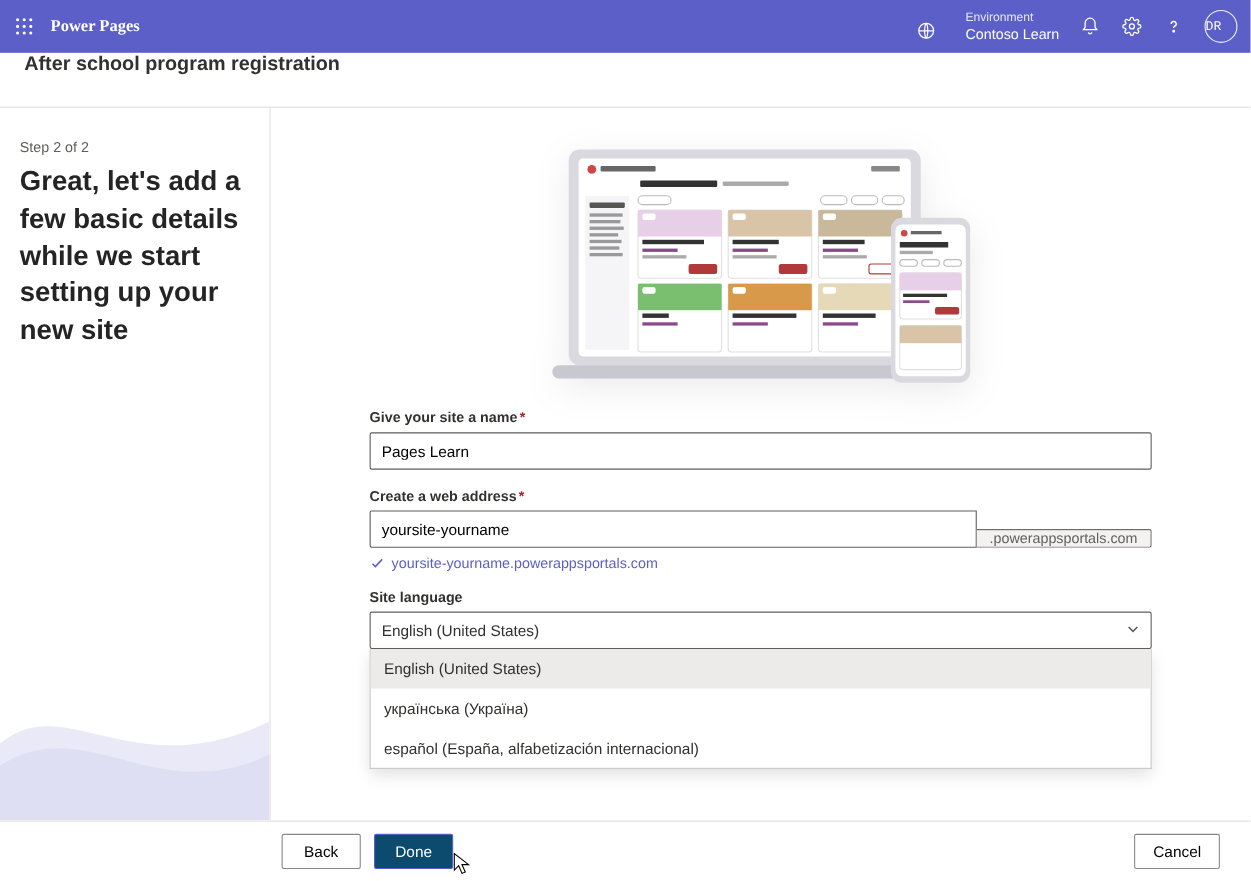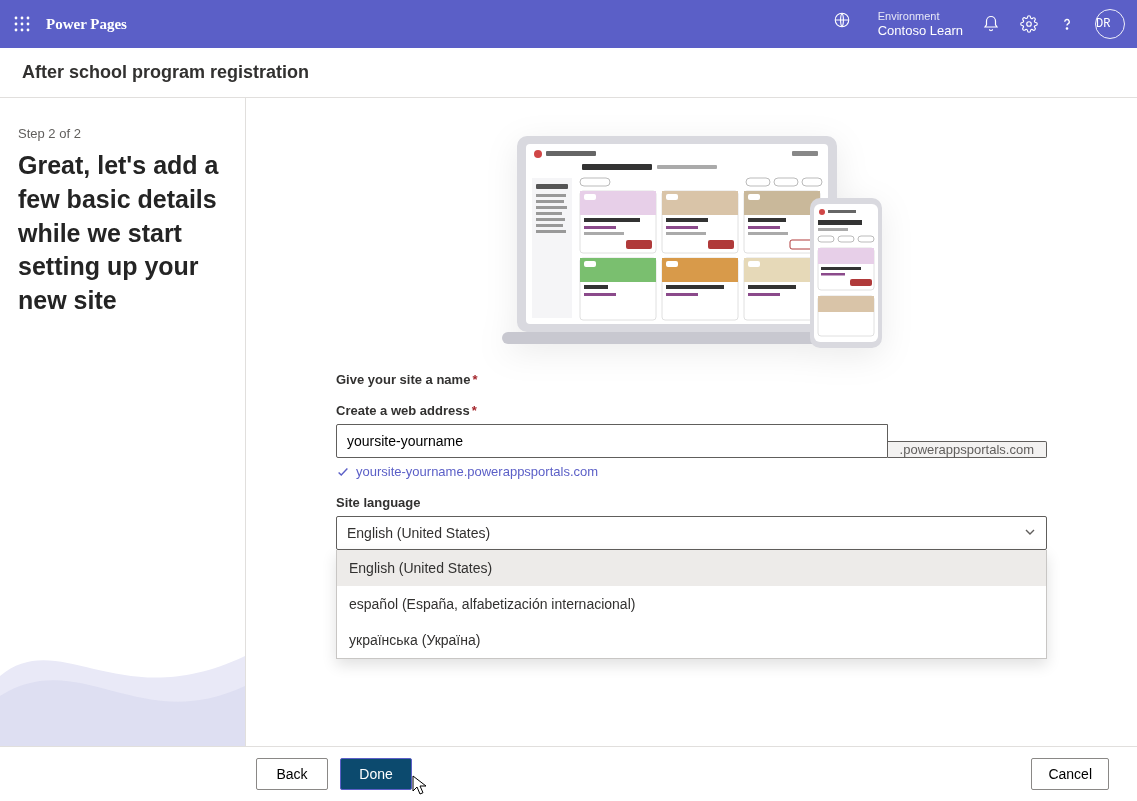--- a/index.html
+++ b/index.html
@@ -8,29 +8,29 @@
 
   
   .header {
     height: 48px; background: #5b5fc7; color: #fff; display: flex; align-items: center;
     padding: 0 12px; font-size: 14px; justify-content: space-between;
   }
   .header-left { display: flex; align-items: center; gap: 14px; }
   .app-launcher { width: 20px; height: 20px; display: flex; align-items: center; justify-content: center; cursor: pointer; }
   .app-name { font-size: 15px; font-weight: 600; font-family: Liberation Serif, serif; }
   .header-right { display: flex; align-items: center; gap: 18px; }
-  .env-block { display: flex; align-items: flex-start; gap: 26px; }
+  .env-block { display: flex; align-items: flex-end; gap: 26px; }
   .env-text { line-height: 1.2; }
   .env-label { font-size: 11px; opacity: .85; }
   .env-name { font-size: 13px; }
   .header-icon { width: 20px; height: 20px; display: flex; align-items: center; justify-content: center; cursor: pointer; }
   .avatar { width: 30px; height: 30px; border-radius: 50%; border: 1px solid rgba(255,255,255,.9); display: flex; align-items: center; justify-content: flex-start; font-size: 12px; cursor: pointer; font-family: Liberation Mono, monospace; }
 
   
-  .title-bar { height: 50px; padding: 0 22px; display: flex; align-items: center; font-size: 18px; font-weight: 600; border-bottom: 1px solid #e1dfdd; }
+  .title-bar { height: 50px; padding: 0 22px; display: flex; align-items: flex-start; font-size: 18px; font-weight: 600; border-bottom: 1px solid #e1dfdd; }
 
   
   .main { flex: 1; display: flex; overflow: hidden; position: relative; }
   .left-panel { width: 246px; padding: 28px 18px 18px 18px; border-right: 1px solid #e1dfdd; position: relative; background: #fff; }
   .left-panel .step { font-size: 13px; color: #605e5c; margin-bottom: 8px; }
   .left-panel h1 { font-size: 25px; font-weight: 600; line-height: 1.35; color: #242424; }
   .wave-decoration { position: absolute; bottom: 0; left: 0; width: 100%; height: 140px; pointer-events: none; }
 
   .right-panel { flex: 1; padding: 30px 90px 30px 90px; overflow: auto; position: relative; }
 
@@ -253,20 +253,21 @@
         <rect x="358" y="151" width="22" height="7" rx="2" fill="#b03a3a"></rect>
         <rect x="326" y="168" width="56" height="40" rx="3" fill="#fff" stroke="#e0e0e0"></rect>
         <rect x="326" y="168" width="56" height="16" fill="#d9c4a8"></rect>
       </svg>
     </div>
 
     <div class="form-group">
       <label class="form-label">
         <span>Give your site a name</span><span class="req">*</span>
       </label>
+      <input class="text-input" type="text" value="Pages Learn" style="">
     </div>
 
     <div class="form-group">
       <label class="form-label">
         <span>Create a web address</span><span class="req">*</span>
       </label>
       <div class="addr-row">
         <input class="text-input" type="text" value="yoursite-yourname" style="">
         <div class="addr-suffix">.powerappsportals.com</div>
       </div>
@@ -283,22 +284,22 @@
       <div class="select-box">
         <span>English (United States)</span>
         <span class="chev">
           <svg width="12" height="12" viewBox="0 0 12 12" fill="none" stroke="#605e5c" stroke-width="1.4">
               <path d="M2 4l4 4 4-4"></path>
             </svg>
         </span>
       </div>
       <div class="dropdown">
         <div class="dropdown-option selected">English (United States)</div>
+        <div class="dropdown-option">українська (Україна)</div>
         <div class="dropdown-option">español (España, alfabetización internacional)</div>
-        <div class="dropdown-option">українська (Україна)</div>
       </div>
     </div>
 
   </div>
 </div>
 
 <div class="footer">
   <div class="footer-left">
     <button class="btn">Back</button>
     <button class="btn primary">Done</button>

